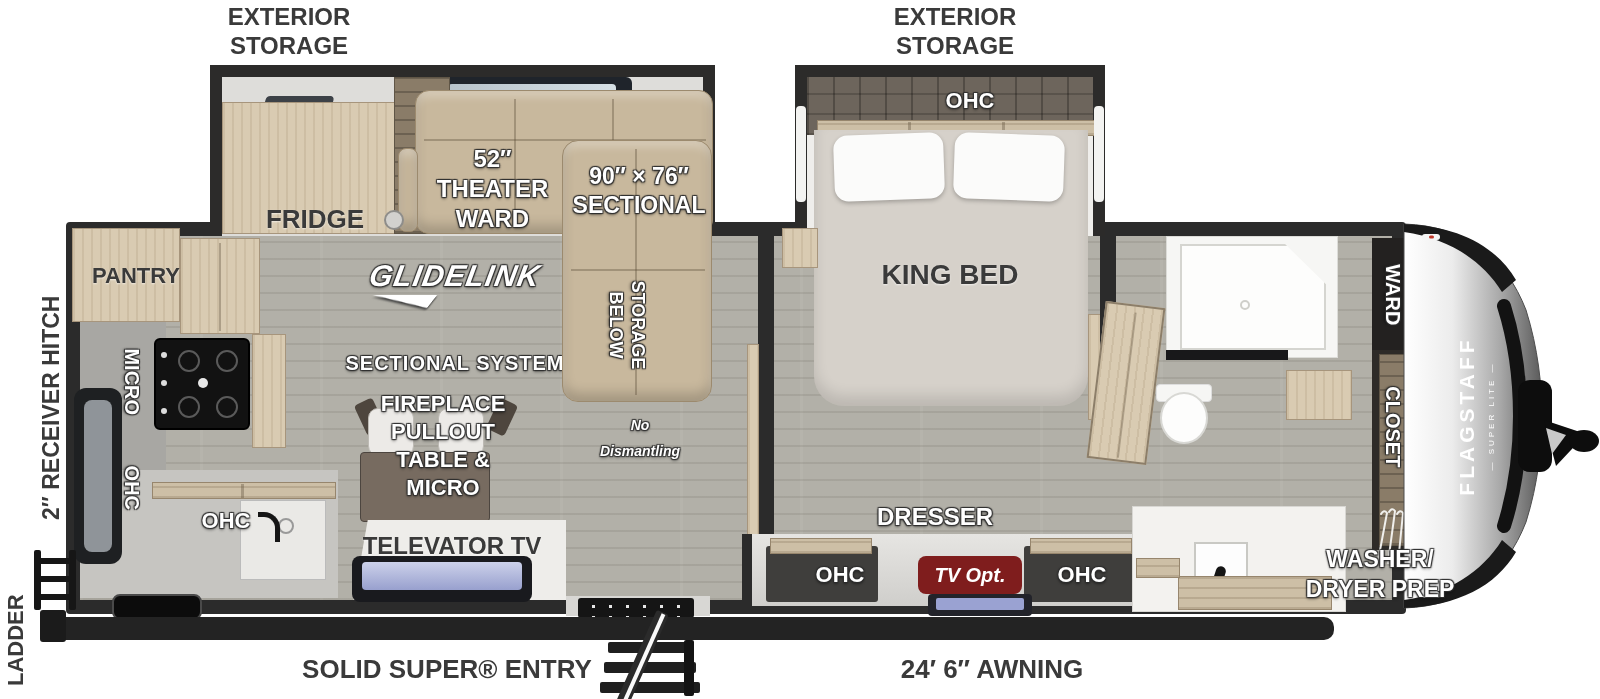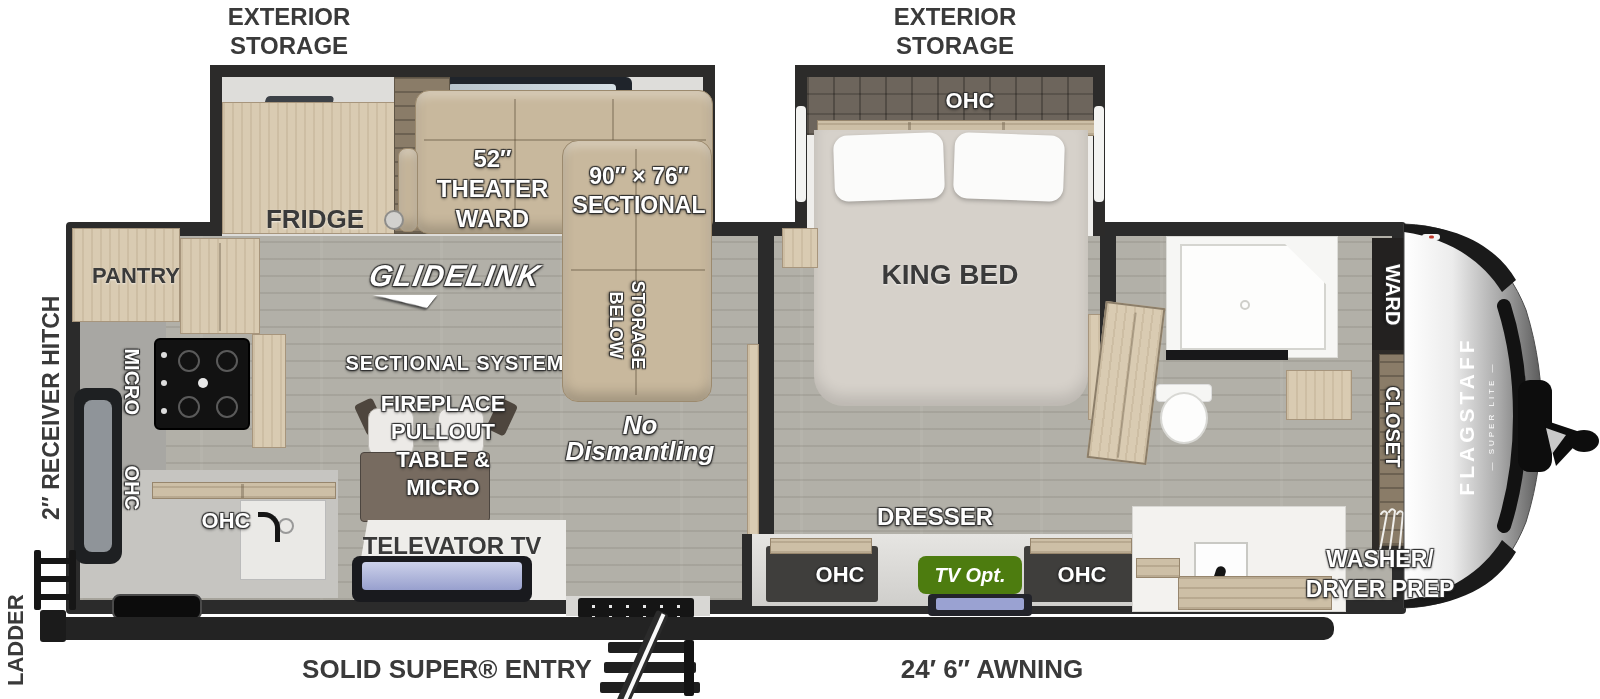--- a/index.html
+++ b/index.html
@@ -92,21 +92,21 @@
     <div>PULLOUT</div>
     <div>TABLE &amp;</div>
     <div>MICRO</div>
   </div>
 
   <div class="abs" style="left:330px;top:520px;width:236px;height:80px;background:#eeedea;clip-path:polygon(10% 100%,16% 0,100% 0,100% 100%);"></div>
   <div class="abs" style="left:352px;top:556px;width:180px;height:46px;background:#191a1e;border-radius:8px;"></div>
   <div class="abs" style="left:362px;top:562px;width:160px;height:28px;background:linear-gradient(180deg,#ccd1ea,#98a0ce);border-radius:4px;"></div>
   <div class="abs lbld" style="left:332px;top:532px;width:240px;font-size:24px;">TELEVATOR TV</div>
 
-  <div class="abs lblw ital" style="left:565px;top:412px;width:150px;font-size:26px;line-height:26px;">
+  <div class="abs lblw ital" style="left:565px;top:412px;width:150px;font-size:14px;line-height:26px;">
     <div>No</div>
     <div>Dismantling</div>
   </div>
 
   <div class="abs wall" style="left:758px;top:236px;width:16px;height:326px;"></div>
   <div class="abs wood" style="left:747px;top:344px;width:12px;height:218px;"></div>
   <div class="abs wall" style="left:742px;top:534px;width:16px;height:78px;"></div>
 
   <div class="slide" style="left:210px;top:65px;width:505px;height:171px;"></div>
   <div class="abs" style="left:432px;top:77px;width:200px;height:32px;background:#1f242b;border-radius:6px;"></div>
@@ -160,21 +160,21 @@
     <div style="font-size:28px;">KING BED</div>
   </div>
   <div class="abs wood" style="left:782px;top:228px;width:36px;height:40px;"></div>
   <div class="abs wood" style="left:1088px;top:314px;width:32px;height:106px;"></div>
 
   <div class="abs" style="left:752px;top:534px;width:390px;height:72px;background:linear-gradient(180deg,#e6e5e2,#cfcecb);"></div>
   <div class="abs" style="left:766px;top:546px;width:112px;height:56px;background:#3f3e3c;border-radius:3px;"></div>
   <div class="abs woodh" style="left:770px;top:538px;width:102px;height:16px;"></div>
   <div class="abs" style="left:1024px;top:546px;width:112px;height:56px;background:#3f3e3c;border-radius:3px;"></div>
   <div class="abs woodh" style="left:1030px;top:538px;width:102px;height:16px;"></div>
-  <div class="abs" style="left:918px;top:556px;width:104px;height:38px;background:#4d7c0f;border-radius:8px;display:flex;align-items:center;justify-content:center;">
+  <div class="abs" style="left:918px;top:556px;width:104px;height:38px;background:#7f1d1d;border-radius:8px;display:flex;align-items:center;justify-content:center;">
     <span class="ital" style="color:#fff;font-weight:bold;font-size:20px;">TV Opt.</span>
   </div>
   <div class="abs" style="left:928px;top:594px;width:104px;height:22px;background:#22232a;border-radius:4px;"></div>
   <div class="abs" style="left:936px;top:598px;width:88px;height:12px;background:#9aa2d2;border-radius:2px;"></div>
   <div class="abs lblw" style="left:835px;top:503px;width:200px;font-size:24px;">DRESSER</div>
   <div class="abs lblw" style="left:780px;top:562px;width:120px;font-size:22px;">OHC</div>
   <div class="abs lblw" style="left:1022px;top:562px;width:120px;font-size:22px;">OHC</div>
 
   <div class="abs wall" style="left:1100px;top:236px;width:16px;height:124px;"></div>
   <div class="abs" style="left:1166px;top:236px;width:172px;height:122px;background:#f6f6f4;border:1px solid #dcdcd8;"></div>

